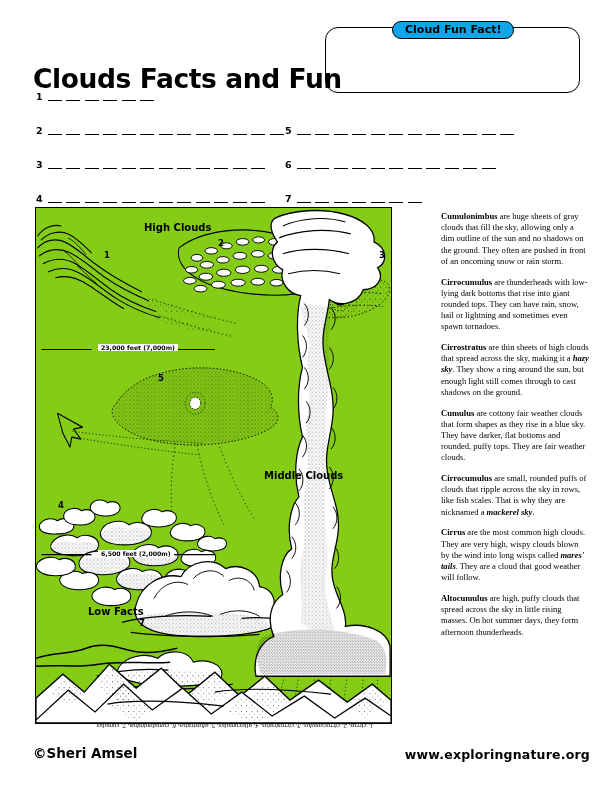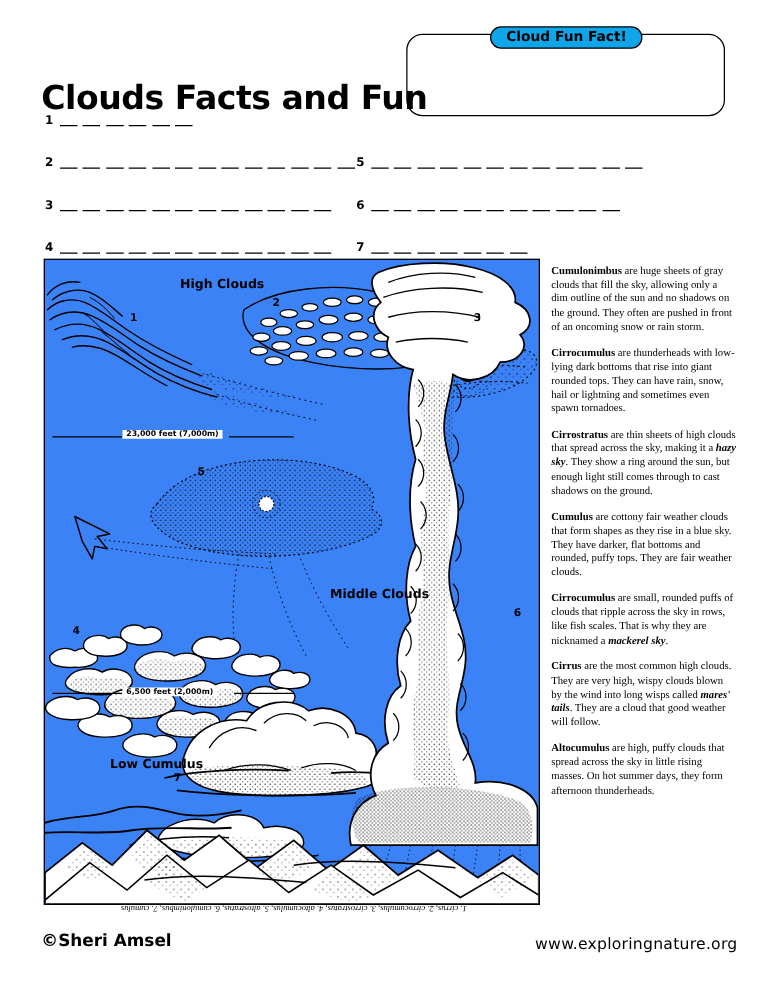--- a/index.html
+++ b/index.html
@@ -44,22 +44,22 @@
   .blank-row{position:absolute;display:flex;align-items:flex-end;}
   .blank-num{
     font-family:"DejaVu Sans", sans-serif;font-weight:bold;font-size:9.5px;
     margin-right:5px;line-height:10px;
   }
   .dashes{display:flex;align-items:flex-end;gap:4.5px;padding-bottom:1px;}
   .dash{display:block;width:14px;height:0;border-bottom:1.5px solid #000;}
 
   
   #illus{
-    position:absolute;left:35px;top:207px;width:397px;height:517px;
-    border:1.4px solid #000;box-sizing:border-box;overflow:hidden;background:#3b82f6;
+    position:absolute;left:35px;top:207px;width:357px;height:517px;
+    border:1.4px solid #000;box-sizing:border-box;overflow:hidden;background:#84cc16;
   }
   #illus svg{display:block;width:100%;height:100%;}
   .dlabel{
     position:absolute;font-family:"DejaVu Sans", sans-serif;
     font-weight:bold;font-size:10px;white-space:nowrap;
   }
   .dnum{
     position:absolute;font-family:"DejaVu Sans", sans-serif;
     font-weight:bold;font-size:8.5px;white-space:nowrap;
   }
@@ -86,21 +86,21 @@
   }
 
   
   #credit{
     position:absolute;left:33px;top:745px;
     font-family:"DejaVu Sans", sans-serif;font-weight:bold;font-size:13.5px;
     white-space:nowrap;
   }
   #site{
     position:absolute;right:22px;top:747px;
-    font-family:"DejaVu Sans", sans-serif;font-weight:normal;font-size:12.5px;
+    font-family:"DejaVu Sans", sans-serif;font-weight:bold;font-size:12.5px;
     letter-spacing:0.2px;white-space:nowrap;
   }
 </style>
 </head>
 <body>
 
 <div class="page">
 
   <h1 id="title">Clouds Facts and Fun</h1>
 
@@ -494,21 +494,21 @@
         <path d="M230 488 L264 510 L246 517 L214 506 Z"></path>
       </g>
       <g fill="none" stroke="#000" stroke-width="1.2">
         <path d="M80 498 C120 492 170 496 210 500"></path>
         <path d="M200 486 C240 480 290 484 330 488"></path>
       </g>
     </svg>
 
     <div class="dlabel" style="left:108px;top:14px;">High Clouds</div>
     <div class="dlabel" style="left:228px;top:262px;">Middle Clouds</div>
-    <div class="dlabel" style="left:52px;top:398px;">Low Cumulus</div>
+    <div class="dlabel" style="left:52px;top:398px;">Low Facts</div>
 
     <div class="dnum" style="left:68px;top:42px;">1</div>
     <div class="dnum" style="left:182px;top:30px;">2</div>
     <div class="dnum" style="left:343px;top:42px;">3</div>
     <div class="dnum" style="left:22px;top:292px;">4</div>
     <div class="dnum" style="left:122px;top:165px;">5</div>
     <div class="dnum" style="left:375px;top:278px;">6</div>
     <div class="dnum" style="left:103px;top:410px;">7</div>
 
     <div class="alt-label" style="left:62px;top:136px;">23,000 feet (7,000m)</div>

